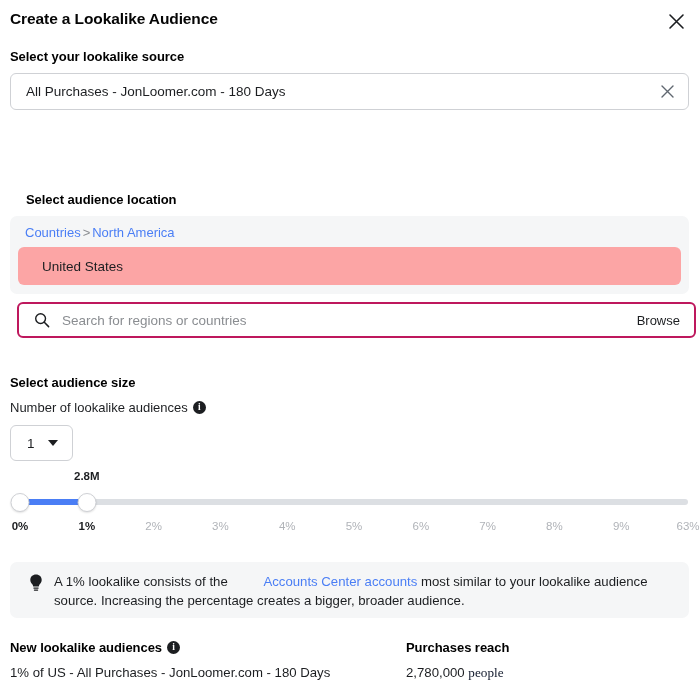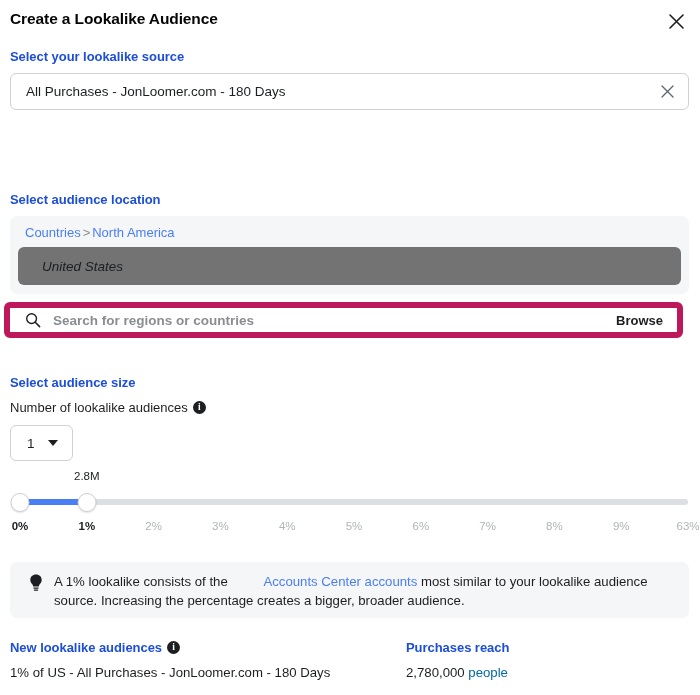--- a/index.html
+++ b/index.html
@@ -25,21 +25,21 @@
   .close-btn {
     position: absolute; right: 12px; top: 9px;
     width: 24px; height: 24px; cursor: pointer;
     display: flex; align-items: center; justify-content: center;
     border-radius: 50%;
   }
   .close-btn svg { display: block; }
 
   
   .section-label {
-    font-size: 13px; font-weight: bold; color: #1d4ed8;
+    font-size: 13px; font-weight: bold; color: #000000;
     letter-spacing: -0.05px;
   }
   .sub-label {
     font-size: 13px; font-weight: normal; color: #1c1e21;
   }
 
   
   .lbl-source { position: absolute; left: 10px; top: 49px; }
   .source-input {
     position: absolute; left: 10px; top: 73px; width: 679px; height: 37px;
@@ -64,42 +64,42 @@
   .create-source-btn .txt {
     font-size: 13.5px; color: #1c1e21;
   }
   .caret {
     width: 0; height: 0;
     border-left: 5px solid transparent; border-right: 5px solid transparent;
     border-top: 6px solid #1c1e21;
   }
 
   
-  .lbl-location { position: absolute; left: 10px; top: 192px; }
+  .lbl-location { position: absolute; left: 26px; top: 192px; }
   .loc-panel {
     position: absolute; left: 10px; top: 216px; width: 679px; height: 78px;
     background: #f5f6f7; border-radius: 7px;
   }
   .breadcrumb {
     position: absolute; left: 15px; top: 9px;
     font-size: 13px; color: #385898;
   }
   .breadcrumb .crumb { color: #4a7ef5; cursor: pointer; }
   .breadcrumb .sep { color: #8a8d91; margin: 0 2px; }
   .selected-region {
     position: absolute; left: 8px; top: 31px; width: 663px; height: 38px;
-    background: #737373; border-radius: 6px; display: flex; align-items: center; font-style: italic;
+    background: #fca5a5; border-radius: 6px; display: flex; align-items: center;
   }
   .selected-region .txt {
     position: absolute; left: 24px; font-size: 13.5px; color: #1c1e21;
   }
   .search-row {
-    position: absolute; left: 4px; top: 302px; width: 679px; height: 36px;
-    border: 6px solid #be185d; border-radius: 6px; background: #fff;
-    display: flex; align-items: center; font-weight: bold;
+    position: absolute; left: 17px; top: 302px; width: 679px; height: 36px;
+    border: 2px solid #be185d; border-radius: 6px; background: #fff;
+    display: flex; align-items: center;
   }
   .search-icon-wrap {
     position: absolute; left: 13px; top: 50%; transform: translateY(-50%);
     width: 20px; height: 20px; display: flex; align-items: center; justify-content: center;
   }
   .search-ph {
     position: absolute; left: 43px; font-size: 13.5px; color: #8a8d91;
   }
   .browse-link {
     position: absolute; right: 14px; font-size: 13px; color: #1c1e21;
@@ -123,21 +123,21 @@
     position: absolute; left: 10px; top: 425px; width: 63px; height: 36px;
     border: 1px solid #cfd1d5; border-radius: 6px; background: #fff;
     display: flex; align-items: center; cursor: pointer;
   }
   .num-select .v { position: absolute; left: 16px; font-size: 13.5px; color: #1c1e21; }
   .num-select .caret { position: absolute; right: 14px; }
 
   
   .slider-wrap { position: absolute; left: 0; top: 470px; width: 700px; height: 60px; }
   .bubble {
-    position: absolute; top: 0px; font-size: 11.5px; font-weight: normal;
+    position: absolute; top: 0px; font-size: 11.5px; font-weight: bold;
     color: #1c1e21; transform: translateX(-50%);
   }
   .track {
     position: absolute; left: 20px; top: 29px; width: 668px; height: 6px;
     background: #dcdfe3; border-radius: 3px;
   }
   .track-fill {
     position: absolute; left: 20px; top: 29px; height: 6px;
     background: #4a7ef5; border-radius: 3px;
   }
@@ -173,21 +173,21 @@
   }
   .sum-left-val {
     position: absolute; left: 10px; top: 665px;
     font-size: 13.2px; color: #1c1e21;
   }
   .sum-right-title { position: absolute; left: 406px; top: 640px; }
   .sum-right-val {
     position: absolute; left: 406px; top: 665px;
     font-size: 13.2px; color: #1c1e21;
   }
-  .sum-right-val .lnk { color: #0369a1; cursor: pointer; }
+  .sum-right-val .lnk { color: #0f172a; cursor: pointer; font-family: Liberation Serif, serif; }
 </style>
 </head>
 <body>
 
 <div class="page">
 
   <div class="header">
     <div class="dialog-title">Create a Lookalike Audience</div>
     <div class="close-btn">
       <svg width="17" height="17" viewBox="0 0 17 17" aria-hidden="true">

